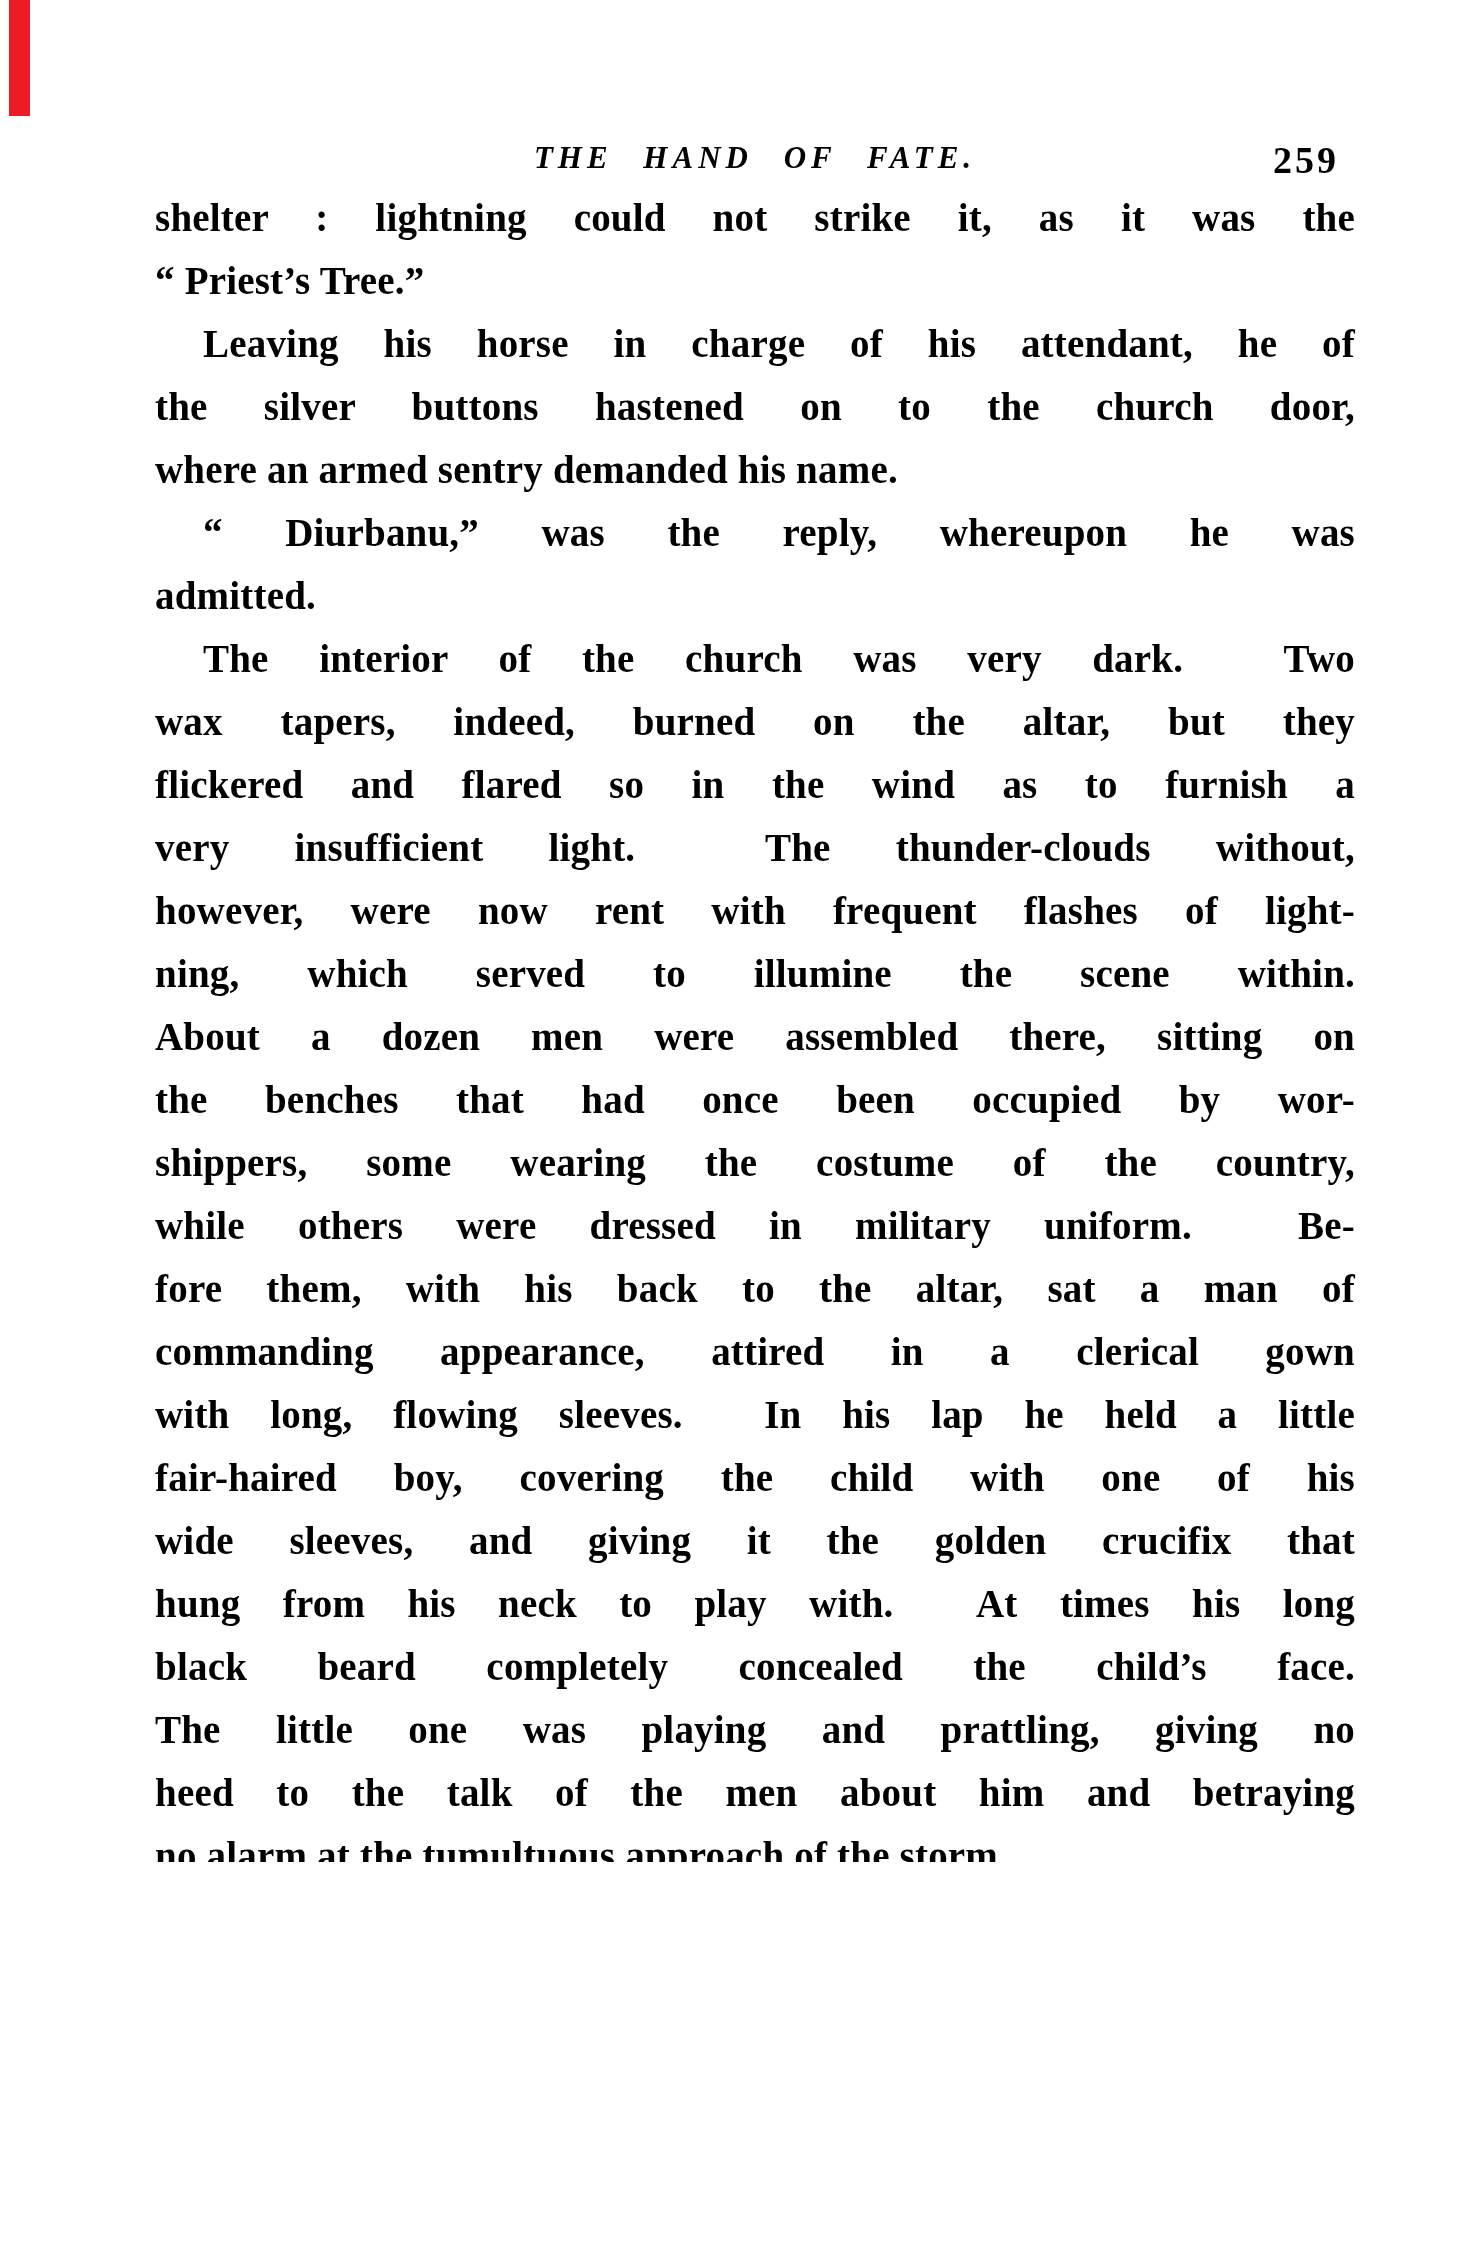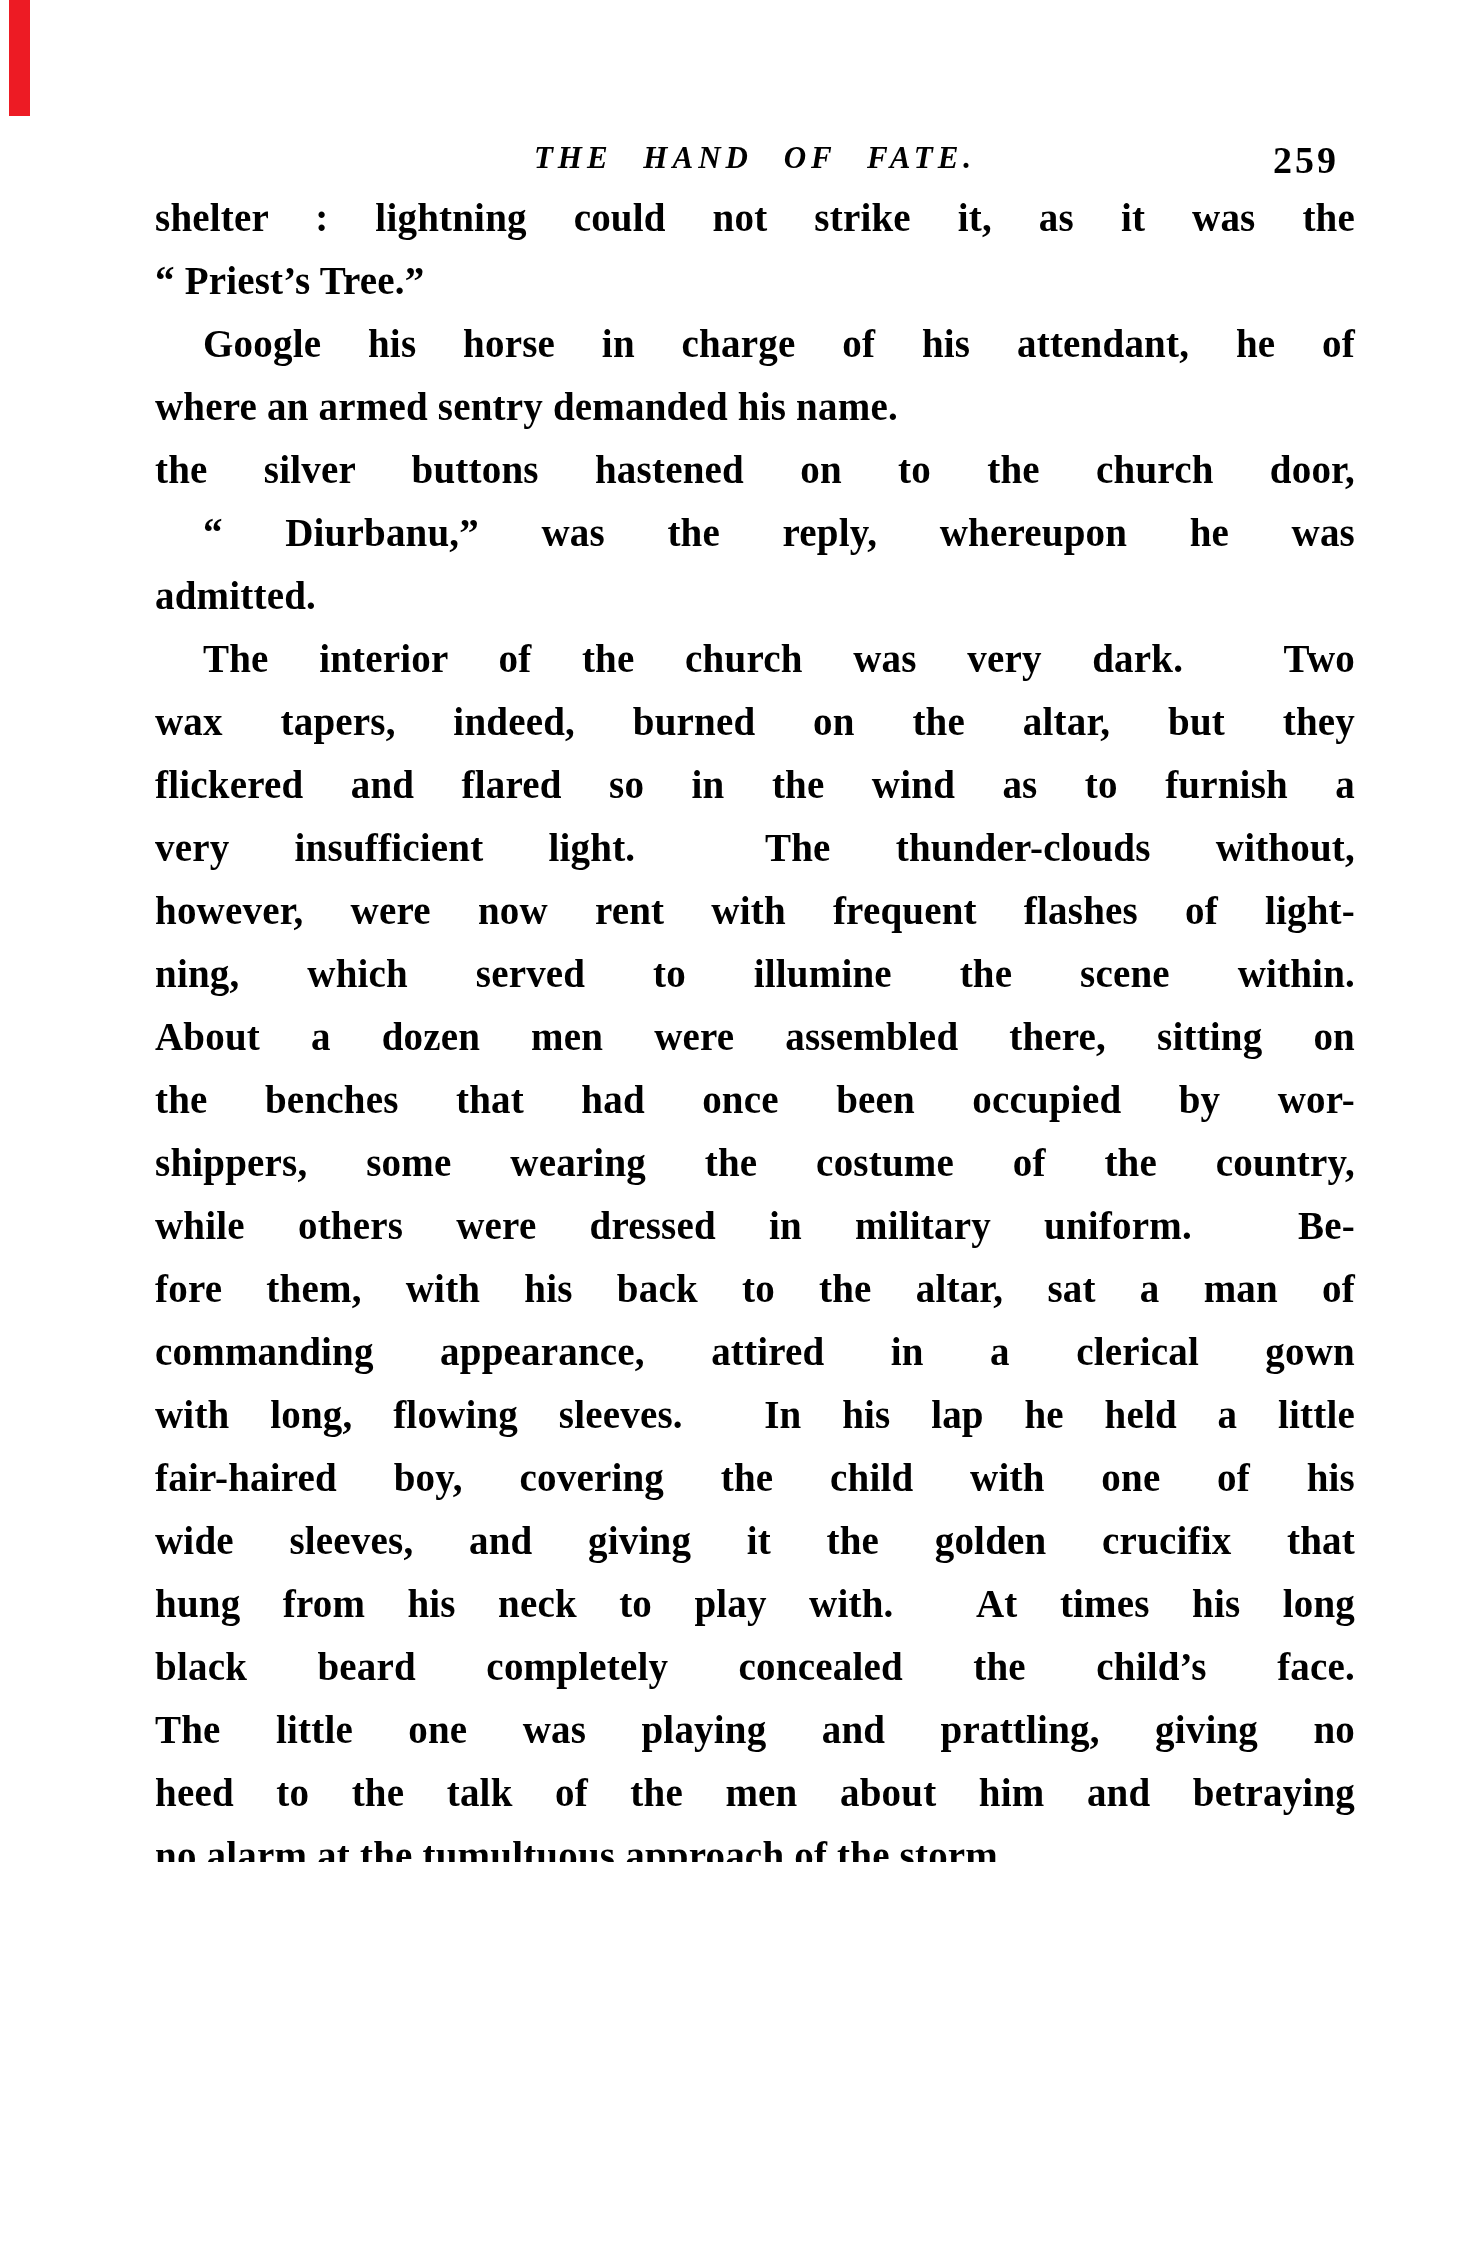--- a/index.html
+++ b/index.html
@@ -141,23 +141,23 @@
   <div class="red-strip" style="background: rgb(237, 27, 36);"></div>
 
   <div class="running-header">
     <div class="header-title">THE HAND OF FATE.</div>
     <div class="page-number">259</div>
   </div>
 
   <div class="body-text">
       <div class="line">shelter : lightning could not strike it, as it was the</div>
       <div class="line para-end">“ Priest’s Tree.”</div>
-      <div class="line indent">Google his horse in charge of his attendant, he of</div>
+      <div class="line indent">Leaving his horse in charge of his attendant, he of</div>
+      <div class="line">the silver buttons hastened on to the church door,</div>
       <div class="line para-end">where an armed sentry demanded his name.</div>
-      <div class="line">the silver buttons hastened on to the church door,</div>
       <div class="line indent">“ Diurbanu,” was the reply, whereupon he was</div>
       <div class="line para-end">admitted.</div>
       <div class="line indent">The interior of the church was very dark.  Two</div>
       <div class="line">wax tapers, indeed, burned on the altar, but they</div>
       <div class="line">flickered and flared so in the wind as to furnish a</div>
       <div class="line">very insufficient light.  The thunder-clouds without,</div>
       <div class="line">however, were now rent with frequent flashes of light-</div>
       <div class="line">ning, which served to illumine the scene within.</div>
       <div class="line">About a dozen men were assembled there, sitting on</div>
       <div class="line">the benches that had once been occupied by wor-</div>

